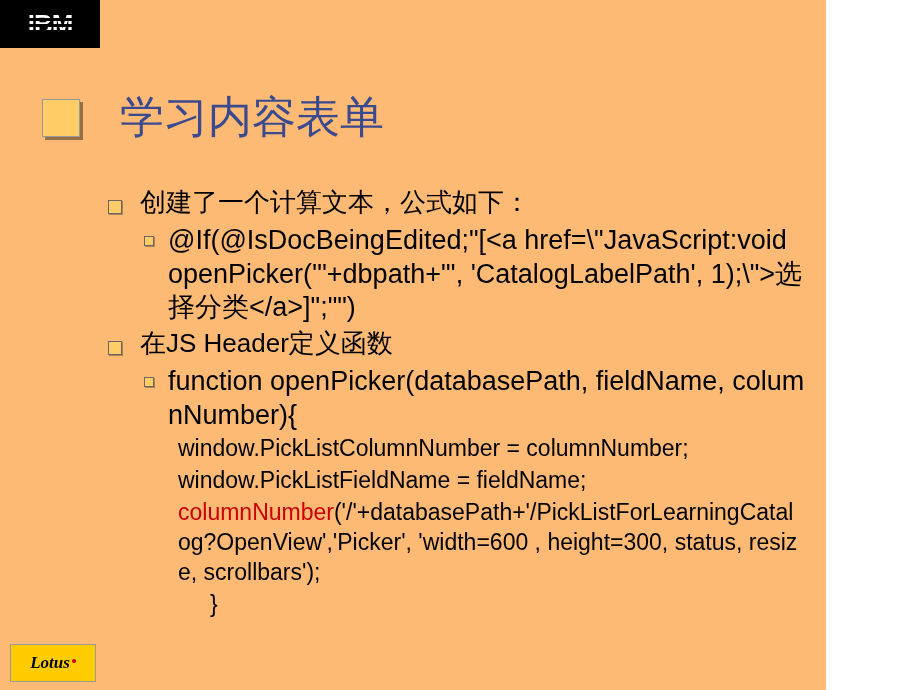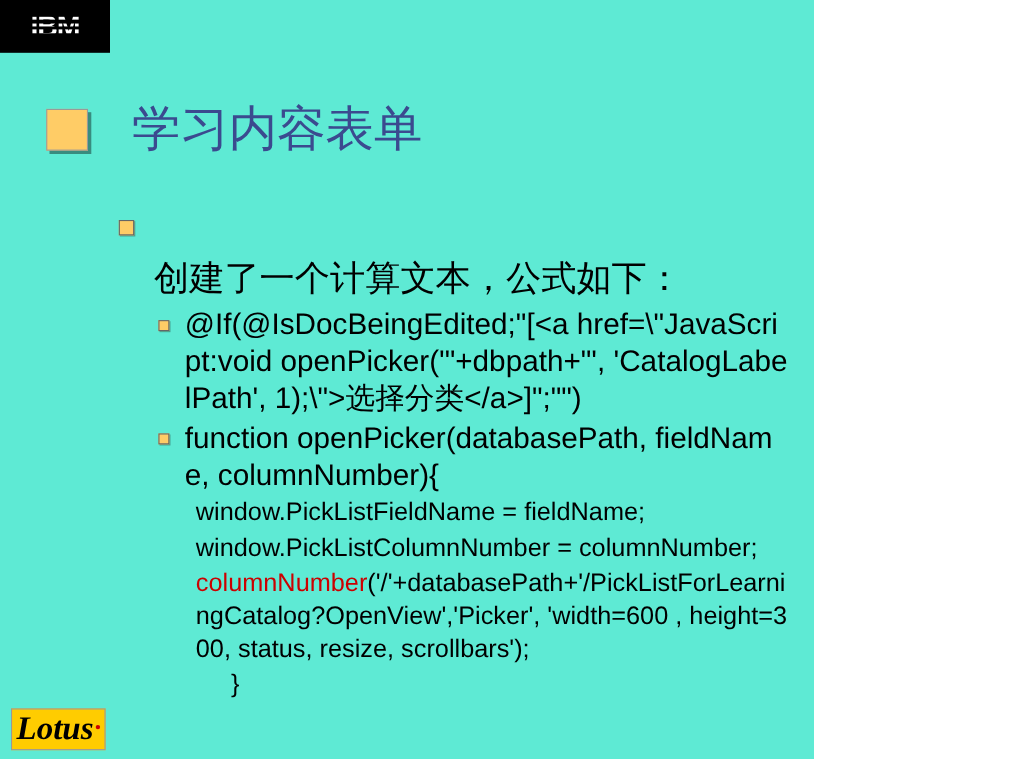--- a/index.html
+++ b/index.html
@@ -1,34 +1,34 @@
 <!DOCTYPE html>
 <html><head>
 <meta charset="utf-8">
 <style>
   * { margin: 0; padding: 0; box-sizing: border-box; }
   html, body { width: 920px; height: 690px; font-family: Arial, "Microsoft YaHei", sans-serif; background: #fff; overflow: hidden; }
-  .slide { position: relative; width: 740px; height: 690px; background: #5eead4; }
+  .slide { position: relative; width: 826px; height: 690px; background: #fdba74; }
   .ibm-logo { position: absolute; top: 0; left: 0; width: 100px; height: 48px; background: #000; display: flex; align-items: center; justify-content: center; color: #fff; font-weight: bold; font-size: 26px; letter-spacing: -1px; font-family: "Arial Black", Arial, sans-serif; }
   .ibm-logo span { background: repeating-linear-gradient(to bottom, #fff 0, #fff 3px, #000 3px, #000 6px); -webkit-background-clip: text; background-clip: text; color: transparent; }
   .title-wrap { position: absolute; top: 88px; left: 42px; display: flex; align-items: center; }
   .title-block { width: 38px; height: 38px; background: #ffcc66; border: 1px solid #999; box-shadow: 3px 3px 0 rgba(0,0,0,0.4); margin-right: 40px; }
   .title-text { font-size: 44px; color: #3b4a8f; font-family: Liberation Serif, serif; }
   .content { position: absolute; top: 186px; left: 108px; right: 20px; }
   .bullet-l1 { display: flex; align-items: flex-start; margin-bottom: 4px; }
   .sq-l1 { width: 14px; height: 14px; background: #ffcc66; border: 1px solid #666; margin-top: 14px; margin-right: 18px; flex-shrink: 0; box-shadow: 1px 1px 0 rgba(0,0,0,0.3); }
-  .txt-l1 { font-size: 32px; color: #000; line-height: 1.3; margin-top: 47px; }
+  .txt-l1 { font-size: 26px; color: #000; line-height: 1.3; }
   .bullet-l2 { display: flex; align-items: flex-start; margin-left: 36px; margin-bottom: 2px; }
   .sq-l2 { width: 10px; height: 10px; background: #ffcc66; border: 1px solid #666; margin-top: 12px; margin-right: 14px; flex-shrink: 0; box-shadow: 1px 1px 0 rgba(0,0,0,0.3); }
   .txt-l2 { font-size: 27px; color: #000; line-height: 1.25; word-break: break-all; }
   .bullet-l3 { margin-left: 62px; margin-bottom: 2px; }
   .txt-l3 { font-size: 23px; color: #000; line-height: 1.3; word-break: break-all; padding-left: 8px; }
   .indent-brace { margin-left: 94px; }
   .red { color: #cc0000; }
-  .lotus-logo { position: absolute; bottom: 8px; left: 10px; width: 86px; height: 38px; background: #ffcc00; border: 1px solid #999; display: flex; align-items: center; justify-content: center; font-family: Georgia, "Times New Roman", serif; font-style: italic; font-weight: bold; font-size: 30px; color: #000; }
+  .lotus-logo { position: absolute; bottom: 8px; left: 10px; width: 86px; height: 38px; background: #ffcc00; border: 1px solid #999; display: flex; align-items: center; justify-content: center; font-family: Georgia, "Times New Roman", serif; font-style: italic; font-weight: bold; font-size: 17px; color: #000; }
   .lotus-logo .dot { width: 4px; height: 4px; background: #cc0000; border-radius: 50%; margin-left: 2px; margin-bottom: 4px; }
 </style>
 </head>
 <body>
 
 <div class="slide">
 
   <div class="ibm-logo">
     <span>IBM</span>
   </div>
@@ -43,32 +43,36 @@
     <div class="bullet-l1">
       <div class="sq-l1"></div>
       <div class="txt-l1">创建了一个计算文本，公式如下：</div>
     </div>
 
     <div class="bullet-l2">
       <div class="sq-l2"></div>
       <div class="txt-l2">@If(@IsDocBeingEdited;"[&lt;a href=\"JavaScript:void openPicker('"+dbpath+"', 'CatalogLabelPath', 1);\"&gt;选择分类&lt;/a&gt;]";"")</div>
     </div>
 
+    <div class="bullet-l1">
+      <div class="sq-l1"></div>
+      <div class="txt-l1">在JS Header定义函数</div>
+    </div>
 
     <div class="bullet-l2">
       <div class="sq-l2"></div>
       <div class="txt-l2">function openPicker(databasePath, fieldName, columnNumber){</div>
     </div>
 
     <div class="bullet-l3">
-      <div class="txt-l3">window.PickListFieldName = fieldName;</div>
+      <div class="txt-l3">window.PickListColumnNumber = columnNumber;</div>
     </div>
 
     <div class="bullet-l3">
-      <div class="txt-l3">window.PickListColumnNumber = columnNumber;</div>
+      <div class="txt-l3">window.PickListFieldName = fieldName;</div>
     </div>
 
     <div class="bullet-l3">
       <div class="txt-l3"><span class="red">columnNumber</span><span>('/'+databasePath+'/PickListForLearningCatalog?OpenView','Picker', 'width=600 , height=300, status, resize, scrollbars');</span></div>
     </div>
 
     <div class="bullet-l3 indent-brace">
       <div class="txt-l3">}</div>
     </div>
 

